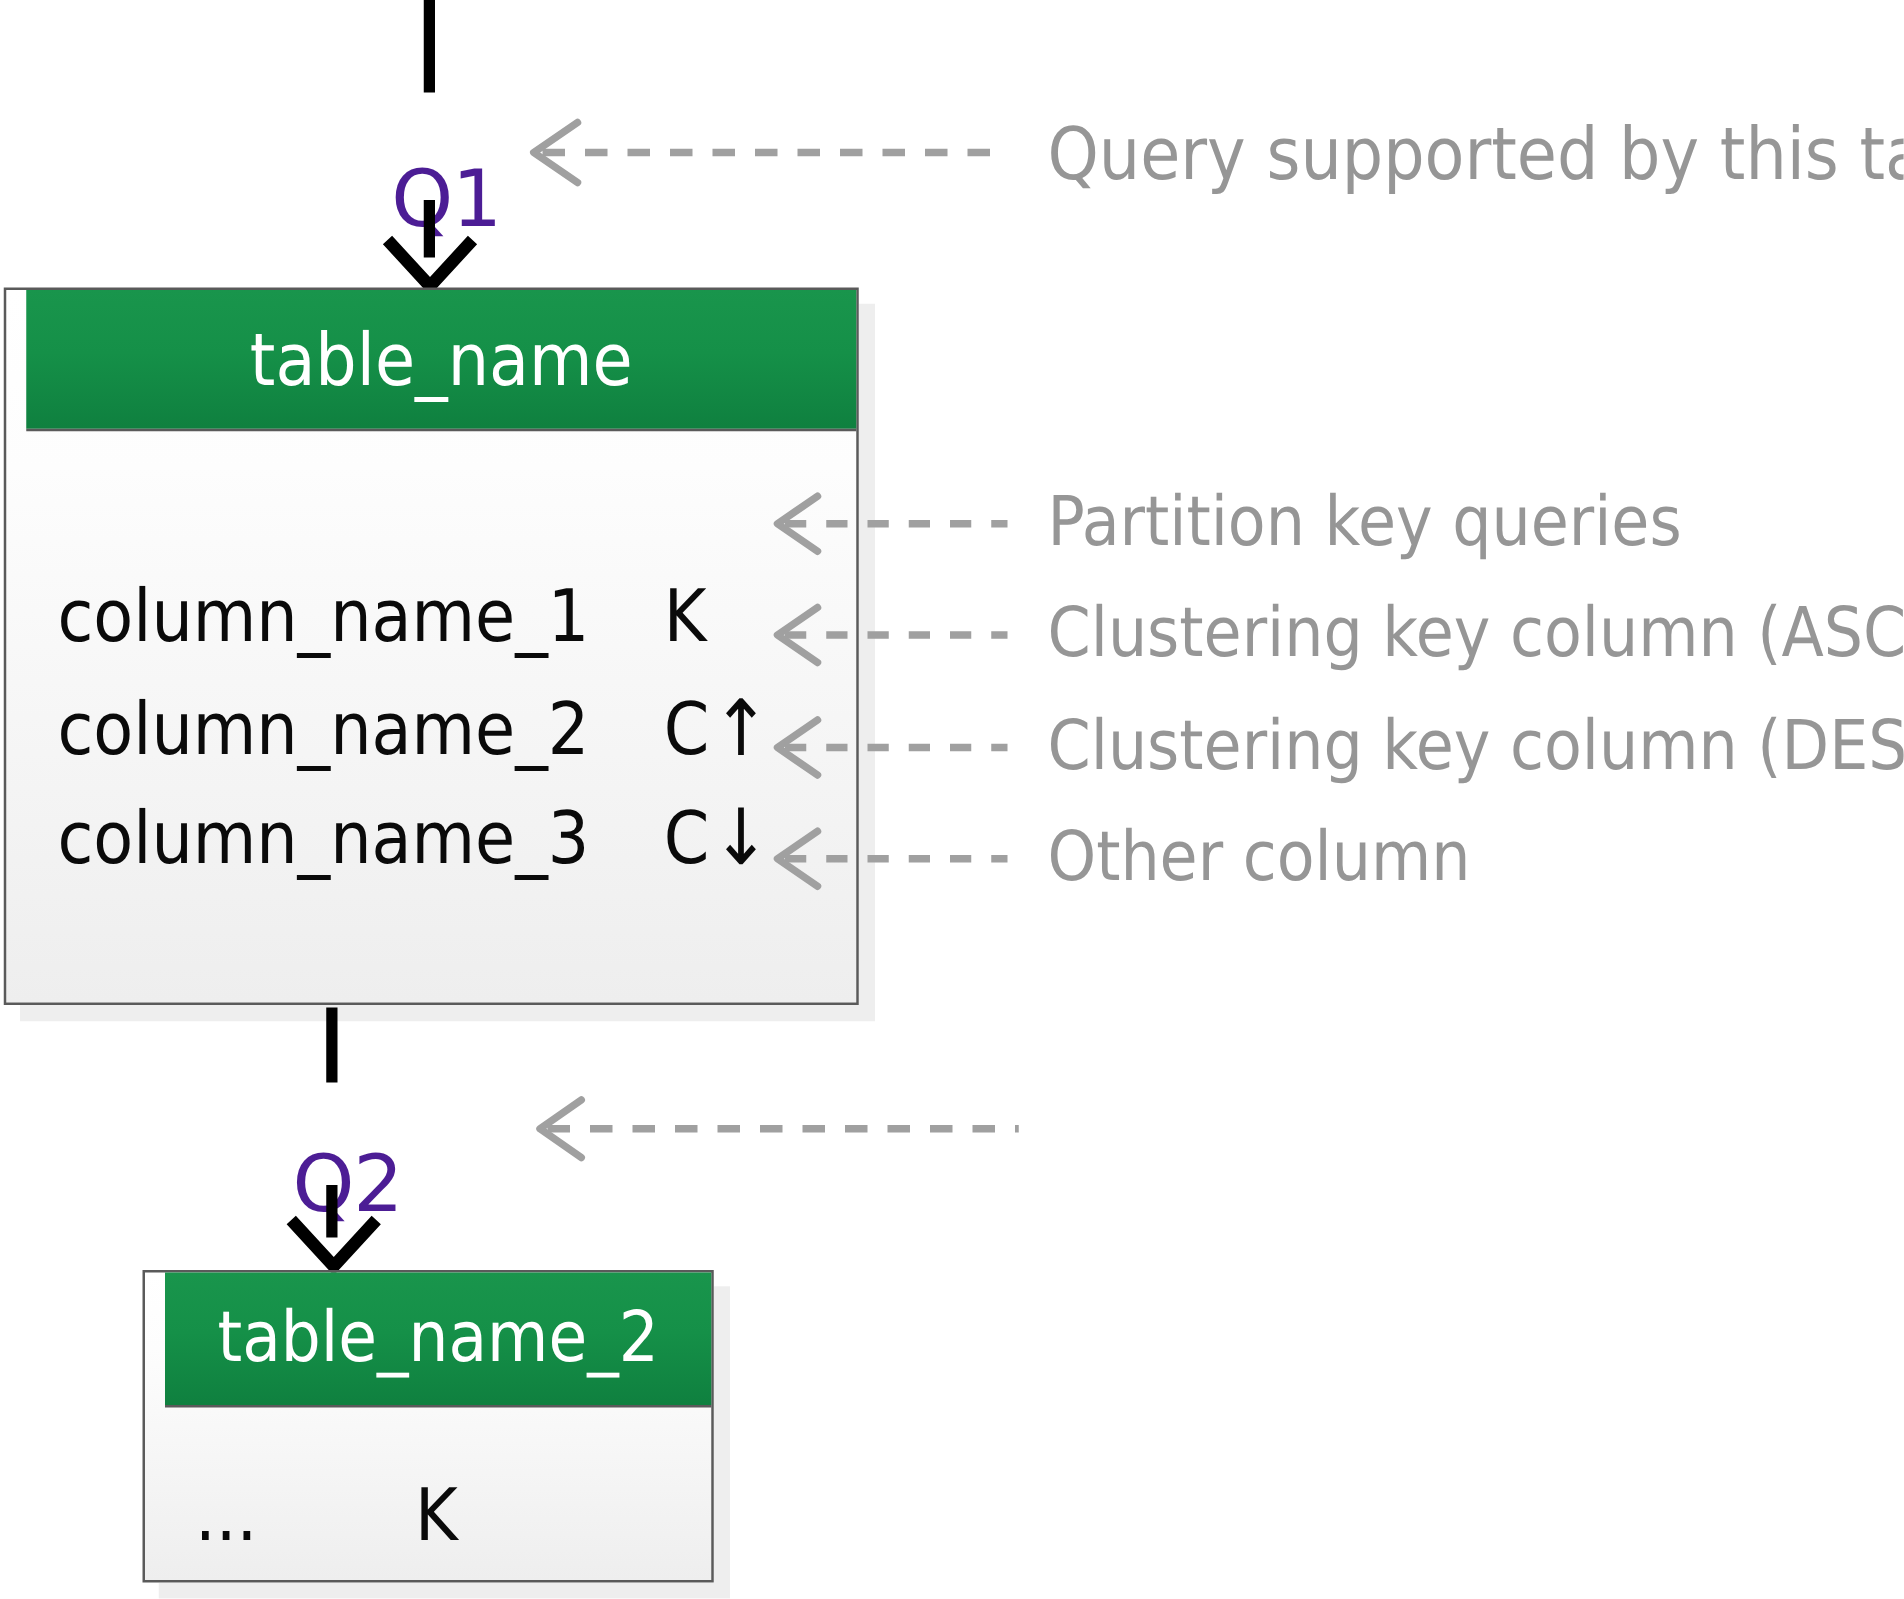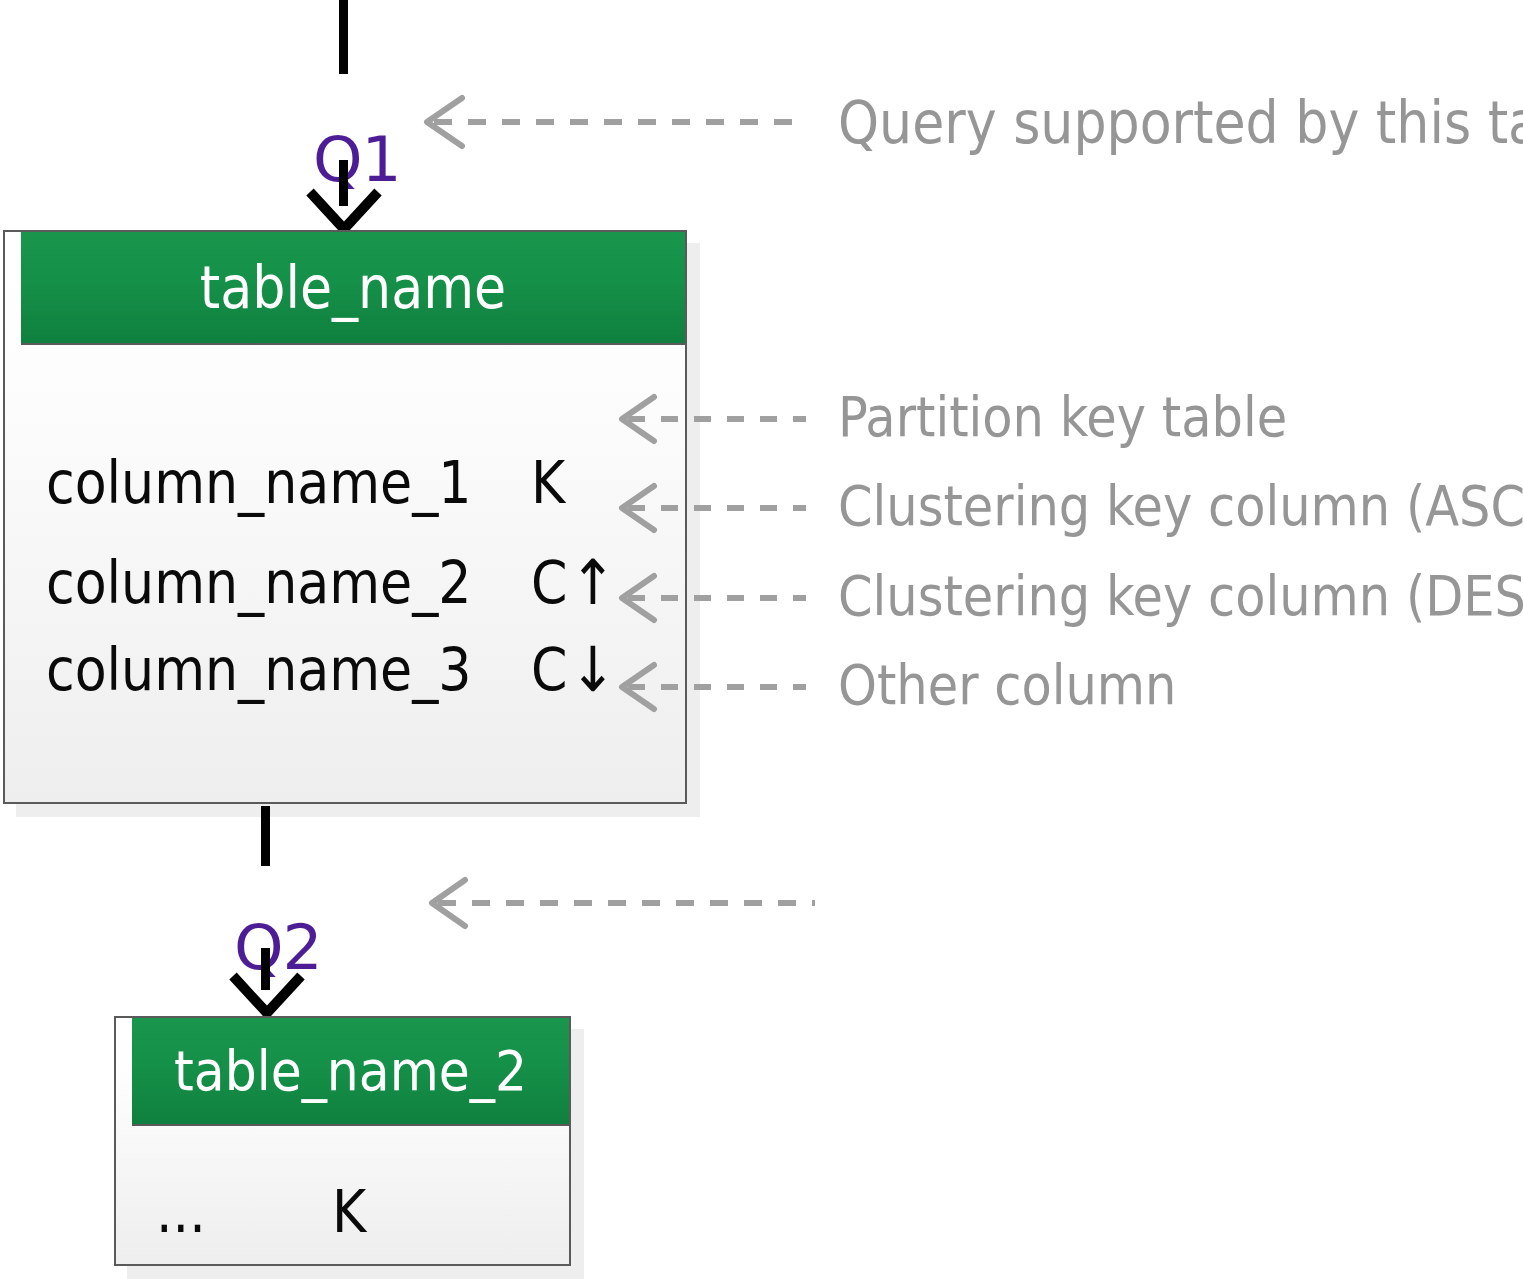--- a/index.html
+++ b/index.html
@@ -131,21 +131,21 @@
   <div class="annot-text" style="left:838px; top:94px; font-size:58px;">Query supported by this table</div>
 
   <div class="table-box" style="left:3px; top:230px; width:684px; height:574px;">
 
     <div class="table-header" style="height:113px;">
       <span class="table-header-text" style="font-size:58px;">table_name</span>
     </div>
 
     <div class="table-body" style="height:457px;">
 
-      <div class="table-row" style="top:138px; height:88px; margin-top:-44px;">
+      <div class="table-row" style="top:148px; height:88px; margin-top:-44px;">
         <span class="col-name" style="margin-left:25px;">column_name_1</span>
         <span class="col-key" style="position:absolute; left:510px;">
           <span>K</span>
         </span>
       </div>
 
       <div class="table-row" style="top:238px; height:88px; margin-top:-44px;text-align:center;">
         <span class="col-name" style="margin-left:25px;">column_name_2</span>
         <span class="col-key" style="position:absolute; left:510px;">
           <span>C</span>
@@ -162,21 +162,21 @@
       </div>
 
 
     </div>
   </div>
 
   <svg class="annot-arrow" style="left:616px; top:393px;" width="195" height="52" viewBox="0 0 195 52">
     <path d="M 38 4 L 6 26 L 38 48" fill="none" stroke="#a0a0a0" stroke-width="6" stroke-linecap="round" stroke-linejoin="round"></path>
     <line x1="12" y1="26" x2="190" y2="26" stroke="#a0a0a0" stroke-width="6" stroke-dasharray="17 16" stroke-linecap="butt"></line>
   </svg>
-  <div class="annot-text" style="left:838px; top:390px; font-size:55px;">Partition key table</div>
+  <div class="annot-text" style="left:838px; top:390px; font-size:55px;">Partition key queries</div>
 
   <svg class="annot-arrow" style="left:616px; top:482px;" width="195" height="52" viewBox="0 0 195 52">
     <path d="M 38 4 L 6 26 L 38 48" fill="none" stroke="#a0a0a0" stroke-width="6" stroke-linecap="round" stroke-linejoin="round"></path>
     <line x1="12" y1="26" x2="190" y2="26" stroke="#a0a0a0" stroke-width="6" stroke-dasharray="17 16" stroke-linecap="butt"></line>
   </svg>
   <div class="annot-text" style="left:838px; top:479px; font-size:55px;">Clustering key column (ASC)</div>
 
   <svg class="annot-arrow" style="left:616px; top:572px;" width="195" height="52" viewBox="0 0 195 52">
     <path d="M 38 4 L 6 26 L 38 48" fill="none" stroke="#a0a0a0" stroke-width="6" stroke-linecap="round" stroke-linejoin="round"></path>
     <line x1="12" y1="26" x2="190" y2="26" stroke="#a0a0a0" stroke-width="6" stroke-dasharray="17 16" stroke-linecap="butt"></line>

